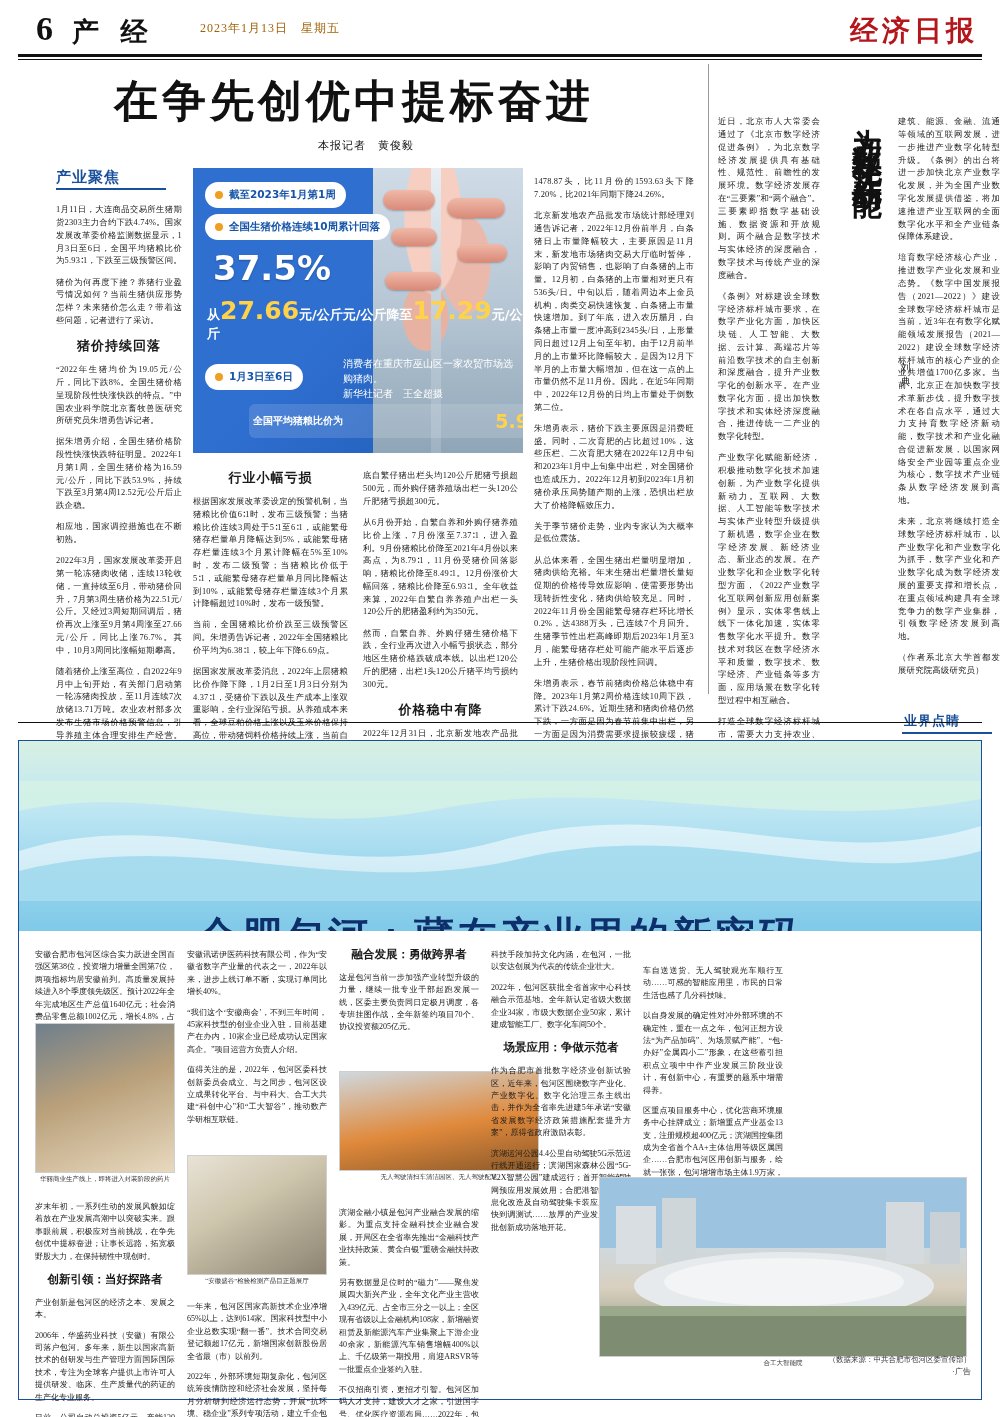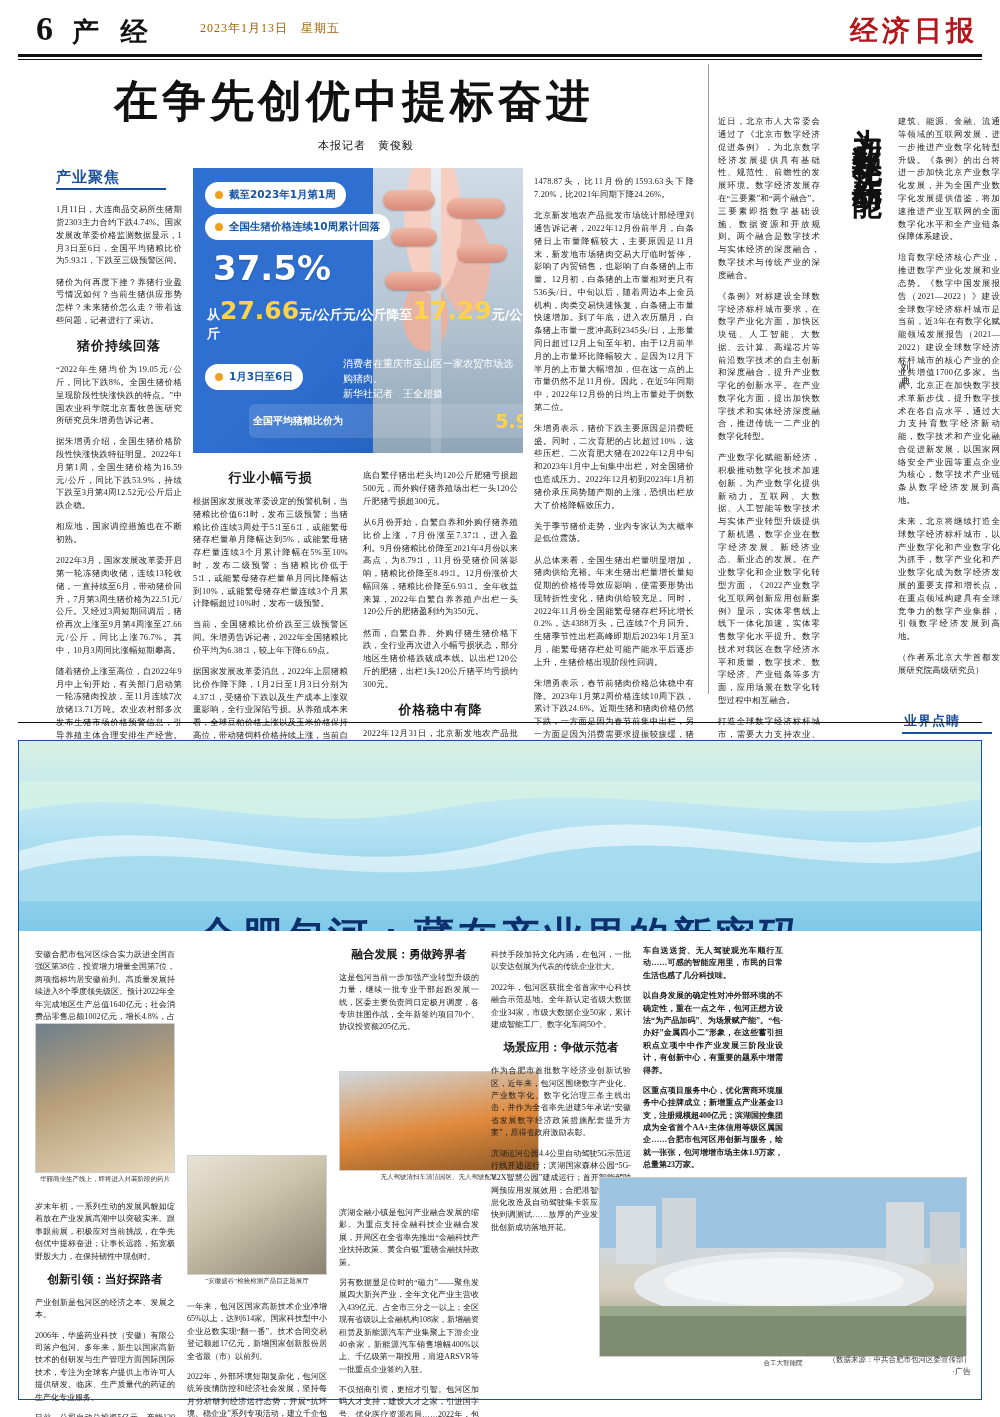--- a/index.html
+++ b/index.html
@@ -213,20 +213,26 @@
       <div class="cap" style="left:16px;top:238px;width:140px;">华丽商业生产线上，即将进入封装阶段的药片</div>
       <div class="fcol" style="left:16px;top:256px;width:140px;">
         <p>岁末年初，一系列生动的发展风貌如绽着放在产业发展高潮中以突破实来。跟事眼前展，积极应对当前挑战，在争先创优中提标奋进；让事长远路，拓宽极野股大力，在保持韧性中现创时。</p>
         <div class="fsub">创新引领：当好探路者</div>
         <p>产业创新是包河区的经济之本、发展之本。</p>
         <p>2006年，华盛药业科技（安徽）有限公司落户包河。多年来，新生以国家高新技术的创研发与生产管理方面国际国际技术，专注为全球客户提供上市许可人提供研发、临床、生产质量代的药证的生产化专业服务。</p>
         <p>目前，公司自动总投资5亿元，产能130亿片的新厂区建设，计划2025年投产。届时，产值将实现现有厂区的6个倍以上。</p>
         <p></p>
       </div>
 
+      <div class="fcol" style="left:168px;top:4px;width:140px;">
+        <p>安徽讯诺伊医药科技有限公司，作为“安徽省数字产业量的代表之一，2022年以来，进步上线订单不断，实现订单同比增长40%。</p>
+        <p>“我们这个‘安徽商会’，不到三年时间，45家科技型的创业企业入驻，目前基建产在办内，10家企业已经成功认定国家高企。”项目运营方负责人介绍。</p>
+        <p>值得关注的是，2022年，包河区委科技创新委员会成立、与之同步，包河区设立成果转化平台、与中科大、合工大共建“科创中心”和“工大智谷”，推动数产学研相互联链。</p>
+        <p></p>
+      </div>
       <div class="photo" style="left:168px;top:218px;width:140px;height:120px;
            background:linear-gradient(150deg,#e8e3d6 0%,#cfc6ae 40%,#8c8372 100%);"></div>
       <div class="cap" style="left:168px;top:340px;width:140px;">“安徽盛谷”检验检测产品目正题展厅</div>
       <div class="fcol" style="left:168px;top:356px;width:140px;">
         <p>一年来，包河区国家高新技术企业净增65%以上，达到614家。国家科技型中小企业总数实现“翻一番”。技术合同交易登记额超17亿元，新增国家创新股份居全省最（市）以前列。</p>
         <p>2022年，外部环境短期复杂化，包河区统筹疫情防控和经济社会发展，坚持每月分析研判经济运行态势，开展“抗环境、稳企业”系列专项活动，建立千企包保走访服务制，创新“即申即享、免申即享”服务。中央和省市政策资金3.5亿元直达企业，新增减税降费40亿元。</p>
       </div>
 
       <div class="fcol" style="left:320px;top:4px;width:140px;">
         <div class="fsub">融合发展：勇做跨界者</div>
@@ -242,21 +248,21 @@
       </div>
 
       <div class="fcol" style="left:472px;top:4px;width:140px;">
         <p>科技手段加持文化内涵，在包河，一批以安达创展为代表的传统企业壮大。</p>
         <p>2022年，包河区获批全省首家中心科技融合示范基地。全年新认定省级大数据企业34家，市级大数据企业50家，累计建成智能工厂、数字化车间50个。</p>
         <div class="fsub">场景应用：争做示范者</div>
         <p>作为合肥市首批数字经济业创新试验区，近年来，包河区围绕数字产业化、产业数字化、数字化治理三条主线出击，并作为全省率先进建5年承诺“安徽省发展数字经济政策措施配套提升方案”，原得省政府激励表彰。</p>
         <p>滨湖运河公园4.4公里自动驾驶5G示范运行线开通运行；滨湖国家森林公园“5G-V2X智慧公园”建成运行；首开智能驾驶网预应用发展效用；合肥港智能网联信息化改造及自动驾驶集卡装应用项目加快到调测试……放厚的产业发展中，一批创新成功落地开花。</p>
       </div>
 
-      <div class="fcol" style="left:624px;top:0;width:140px;font-weight:bold;">
+      <div class="fcol" style="left:624px;top:20px;width:140px;">
         <p>车自送送货、无人驾驶观光车顺行互动……可感的智能应用里，市民的日常生活也感了几分科技味。</p>
         <p>以自身发展的确定性对冲外部环境的不确定性，重在一点之年，包河正想方设法“为产品加码”、为场景赋产能”。“包-办好”金属四小二”形象，在这些蓄引担积点立项中中作产业发展三阶段业设计，有创新中心，有重要的题系中增需得养。</p>
         <p>区重点项目服务中心，优化营商环境服务中心挂牌成立；新增重点产业基金13支，注册规模超400亿元；滨湖国控集团成为全省首个AA+主体信用等级区属国企……合肥市包河区用创新与服务，绘就一张张，包河增增市场主体1.9万家，总量第23万家。</p>
         <p>2023年，围绕提升产业现代化水平，包河区将大力实施“4+N产业发展计划”，推动“区经济带”、“楼宇经济”“科创经济”“数字经济”迈上新台阶。让创新更聚地面向经济社会发展，让未来产业的种子持续生长。</p>
       </div>
 
       <div class="photo" style="left:580px;top:240px;width:368px;height:180px;
            background:linear-gradient(180deg,#8fb8d8 0%,#cfd9e0 38%,#d8cfbe 62%,#7f8a78 100%);">
         <svg width="368" height="180" viewBox="0 0 368 180" preserveAspectRatio="none">
           <rect x="0" y="0" width="368" height="70" fill="#9cc3e0"></rect>

